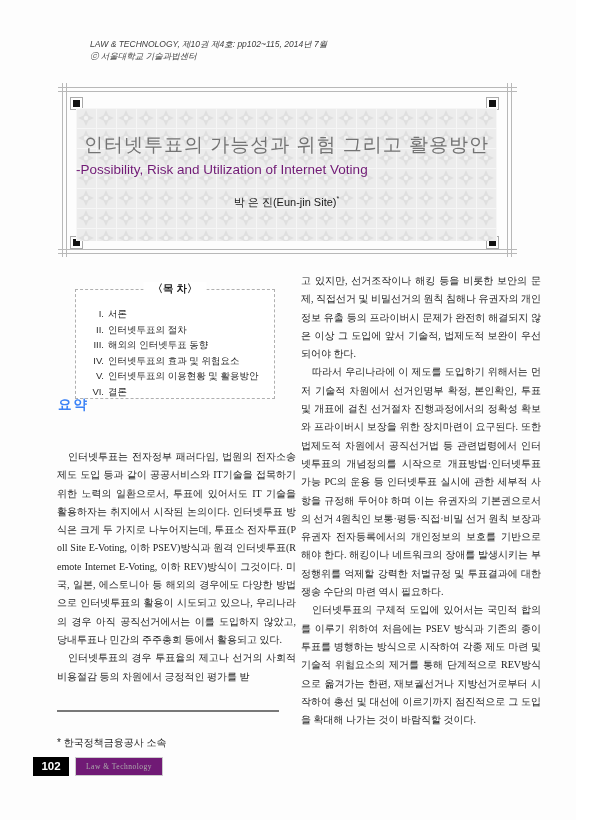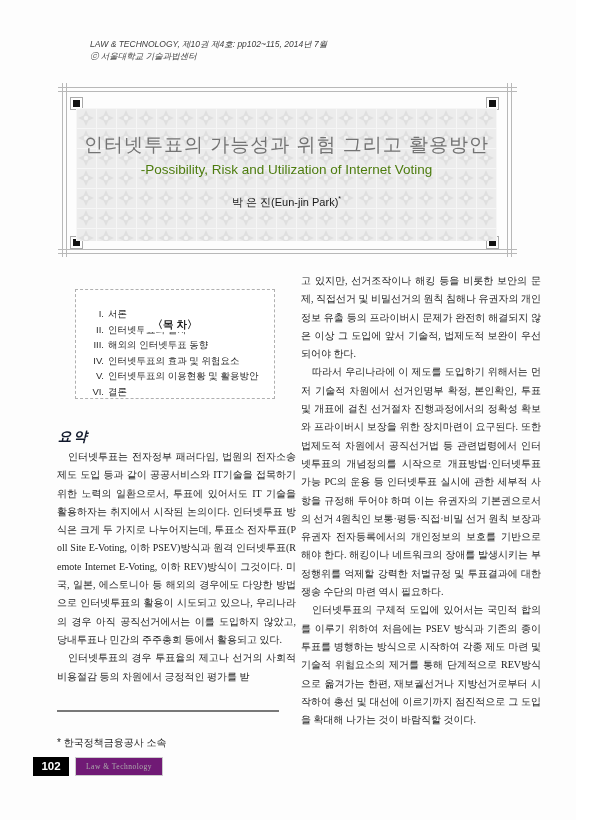--- a/index.html
+++ b/index.html
@@ -19,40 +19,40 @@
   .frame-right{left:507px;top:83px;height:174px;}
   .corner-square{position:absolute;width:7px;height:7px;background:#111;border:2px solid #fff;outline:1px solid #aaa;}
   .sq-tl{left:71px;top:98px;}  .sq-tr{left:487px;top:98px;}
   .sq-bl{left:71px;top:237px;} .sq-br{left:487px;top:237px;}
 
   
   .title-box{position:absolute;left:76px;top:108px;width:421px;height:133px;}
   .title-box svg{position:absolute;left:0;top:0;}
   .title-ko{position:absolute;left:0;top:24px;width:100%;text-align:center;
             font-family:"Liberation Sans",sans-serif;font-size:19px;letter-spacing:1px;color:#737373;}
-  .title-en{position:absolute;left:0;top:54px;width:100%;text-align:center;
-            font-family:"Liberation Sans",sans-serif;font-size:13.5px;color:#4d7c0f;}
+  .title-en{position:absolute;left:0;top:54px;width:100%;text-align:left;
+            font-family:"Liberation Sans",sans-serif;font-size:13.5px;color:#701a75;}
   .title-author{position:absolute;left:0;top:87px;width:100%;text-align:center;
             font-family:"Liberation Sans",sans-serif;font-size:11px;color:#1a1a1a;}
   .title-author sup{font-size:7px;}
 
   
   .toc-box{position:absolute;left:75px;top:289px;width:198px;height:108px;
            border:1px dashed #b0b0b0;background:#fff;}
   .toc-heading{position:absolute;top:-8px;left:50%;transform:translateX(-50%);
            background:#fff;padding:0 9px;font-family:"Liberation Sans",sans-serif;
-           font-size:10.5px;font-weight:bold;color:#222;white-space:nowrap;margin-top:36px;}
+           font-size:10.5px;font-weight:bold;color:#222;white-space:nowrap;}
   .toc-list{margin:16px 0 0 10px;padding:0;list-style:none;
            font-family:"Liberation Sans",sans-serif;font-size:9.5px;line-height:15.5px;color:#2a2a2a;}
   .toc-list li{display:flex;}
   .toc-num{width:18px;text-align:right;margin-right:4px;flex:none;}
 
   
-  .abstract-heading{position:absolute;left:58px;top:428px;font-family:"Liberation Sans",sans-serif;
-           font-size:13.5px;font-weight:bold;letter-spacing:2px;color:#0f172a;font-style:italic;}
+  .abstract-heading{position:absolute;left:58px;top:396px;font-family:"Liberation Sans",sans-serif;
+           font-size:13.5px;font-weight:bold;letter-spacing:2px;color:#3b82f6;}
   .col{position:absolute;font-size:10px;line-height:18.3px;text-align:justify;
        word-break:break-all;color:#222;}
   .col p{margin:0;text-indent:11px;}
   .col p.no-indent{text-indent:0;}
   .col-left{left:57px;top:448px;width:239px;}
   .col-right{left:301px;top:272px;width:240px;}
 
   
   .footnote-rule{position:absolute;left:57px;top:710px;width:222px;border-top:2px solid #787878;}
   .footnote-text{position:absolute;left:57px;top:736px;font-family:"Liberation Sans",sans-serif;
@@ -94,21 +94,21 @@
           <circle cx="10" cy="10" r="2.2" fill="#f3f3f3"></circle>
           <path d="M0 0h20v1H0z" fill="#f6f6f6"></path>
           <path d="M0 0v20h1V0z" fill="#f6f6f6"></path>
         </pattern>
       </defs>
       <rect width="421" height="133" fill="url(#ptile)"></rect>
     </svg>
     <div class="title-ko">인터넷투표의 가능성과 위험 그리고 활용방안</div>
     <div class="title-en">-Possibility, Risk and Utilization of Internet Voting</div>
     <div class="title-author">
-      <span>박 은 진(Eun-jin Park)</span><sup>*</sup>
+      <span>박 은 진(Eun-jin Site)</span><sup>*</sup>
     </div>
   </div>
 
   <div class="toc-box">
     <div class="toc-heading">〈목 차〉</div>
     <ul class="toc-list">
       <li>
           <span class="toc-num">I.</span>
           <span>서론</span>
         </li>

